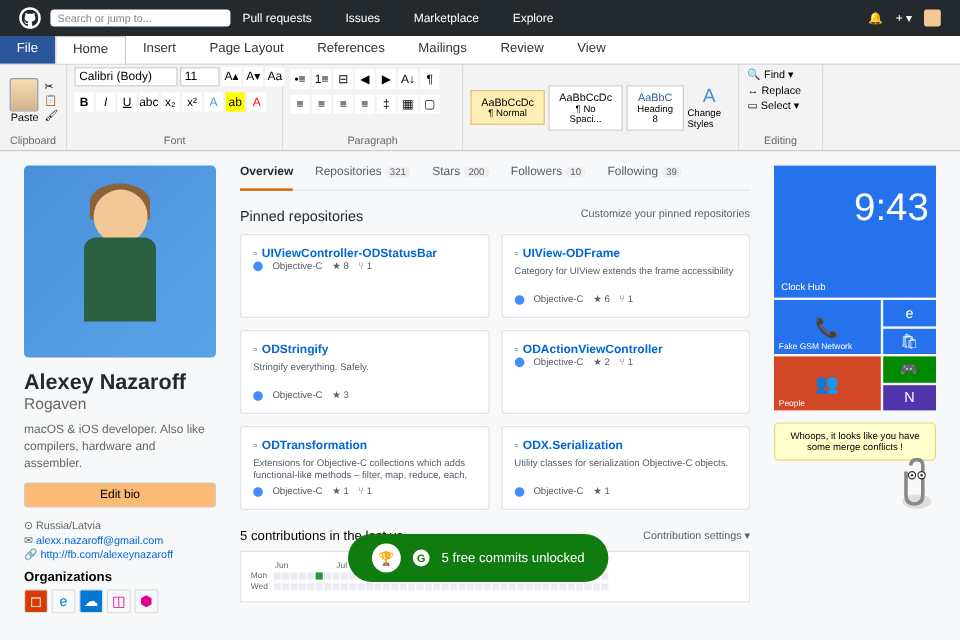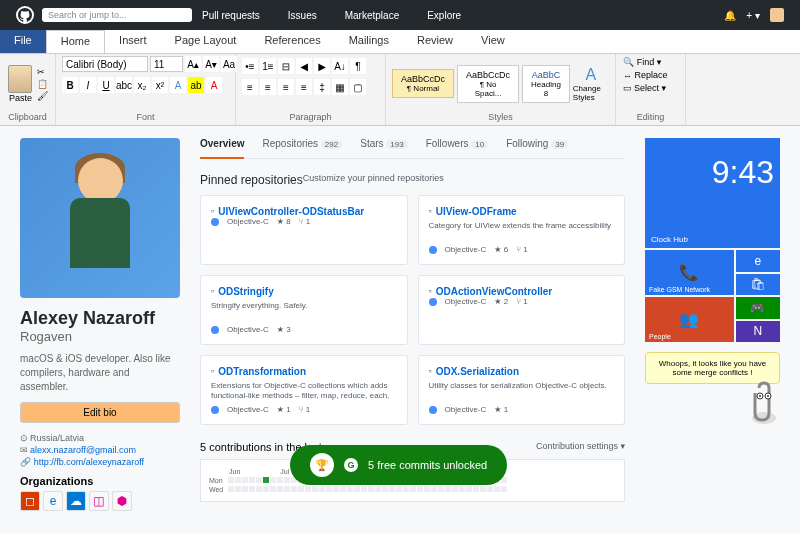--- a/index.html
+++ b/index.html
@@ -42,21 +42,21 @@
 .profile-meta div{margin:2px 0}
 .profile-meta a{color:#0366d6;text-decoration:none}
 .orgs-title{font-size:11px;font-weight:600;margin-top:8px}
 .orgs{display:flex;gap:3px;margin-top:4px}
 .org-icon{width:20px;height:20px;border:1px solid #ddd;border-radius:2px;font-size:12px;display:flex;align-items:center;justify-content:center}
 .content-col{flex:1}
 .profile-nav{display:flex;gap:18px;border-bottom:1px solid #e1e4e8;font-size:10px;padding-bottom:8px}
 .pnav-item{color:#586069;cursor:pointer}
 .pnav-item.active{font-weight:600;color:#24292e;border-bottom:2px solid #e36209;padding-bottom:8px;margin-bottom:-9px}
 .pnav-count{background:#eee;border-radius:8px;padding:0 4px;font-size:8px}
-.pinned-header{display:flex;margin-top:14px;font-size:11px}
+.pinned-header{display:flex;justify-content:space-between;margin-top:14px;font-size:11px}
 .pinned-title{font-weight:400;color:#24292e;font-size:12px}
 .customize-link{color:#586069;font-size:9px;cursor:pointer}
 .pinned-grid{display:grid;grid-template-columns:1fr 1fr;gap:10px;margin-top:8px}
 .repo-card{border:1px solid #e1e4e8;border-radius:3px;padding:10px;font-size:9px;background:#fff}
 .repo-name{color:#0366d6;font-weight:600;font-size:10px}
 .repo-desc{color:#586069;margin:4px 0;font-size:8px;line-height:1.3;height:20px;overflow:hidden}
 .repo-meta{display:flex;gap:8px;align-items:center;font-size:8px;color:#586069}
 .lang-dot{width:8px;height:8px;border-radius:50%;background:#438eff;display:inline-block}
 .contrib-section{margin-top:16px}
 .contrib-header{display:flex;justify-content:space-between;font-size:11px}
@@ -196,21 +196,20 @@
         </div>
       <div class="style-box">
           <div style="color:#2b579a">AaBbC</div>
           <div style="font-size:8px">Heading 8</div>
         </div>
       <div style="display:flex;flex-direction:column;align-items:center;font-size:8px">
           <span style="color:#4a90d9;font-size:16px">A</span>
           <span>Change Styles</span>
         </div>
     </div>
-    <div class="ribbon-group-label">Styles</div>
   </div>
   <div class="ribbon-group" style="width:70px">
     <div class="ribbon-group-content" style="flex-direction:column;align-items:flex-start;gap:1px">
       <div class="editing-item">🔍 <span>Find</span> ▾</div>
       <div class="editing-item">↔ <span>Replace</span></div>
       <div class="editing-item">▭ <span>Select</span> ▾</div>
     </div>
     <div class="ribbon-group-label">Editing</div>
   </div>
 </div>
@@ -239,22 +238,22 @@
       <div class="org-icon" style="color:#0078d4">e</div>
       <div class="org-icon" style="background:#0078d4;color:#fff">☁</div>
       <div class="org-icon" style="color:#e3008c">◫</div>
       <div class="org-icon" style="color:#e3008c">⬢</div>
     </div>
   </div>
 
   <div class="content-col">
     <div class="profile-nav">
       <span class="pnav-item active">Overview</span>
-      <span class="pnav-item"><span>Repositories</span> <span class="pnav-count">292</span></span>
-      <span class="pnav-item"><span>Stars</span> <span class="pnav-count">193</span></span>
+      <span class="pnav-item"><span>Repositories</span> <span class="pnav-count">321</span></span>
+      <span class="pnav-item"><span>Stars</span> <span class="pnav-count">200</span></span>
       <span class="pnav-item"><span>Followers</span> <span class="pnav-count">10</span></span>
       <span class="pnav-item"><span>Following</span> <span class="pnav-count">39</span></span>
     </div>
     <div class="pinned-header">
       <span class="pinned-title">Pinned repositories</span>
       <span class="customize-link">Customize your pinned repositories</span>
     </div>
     <div class="pinned-grid" id="pinned-grid">
         <div class="repo-card">
           <div style="display:flex;gap:4px">

